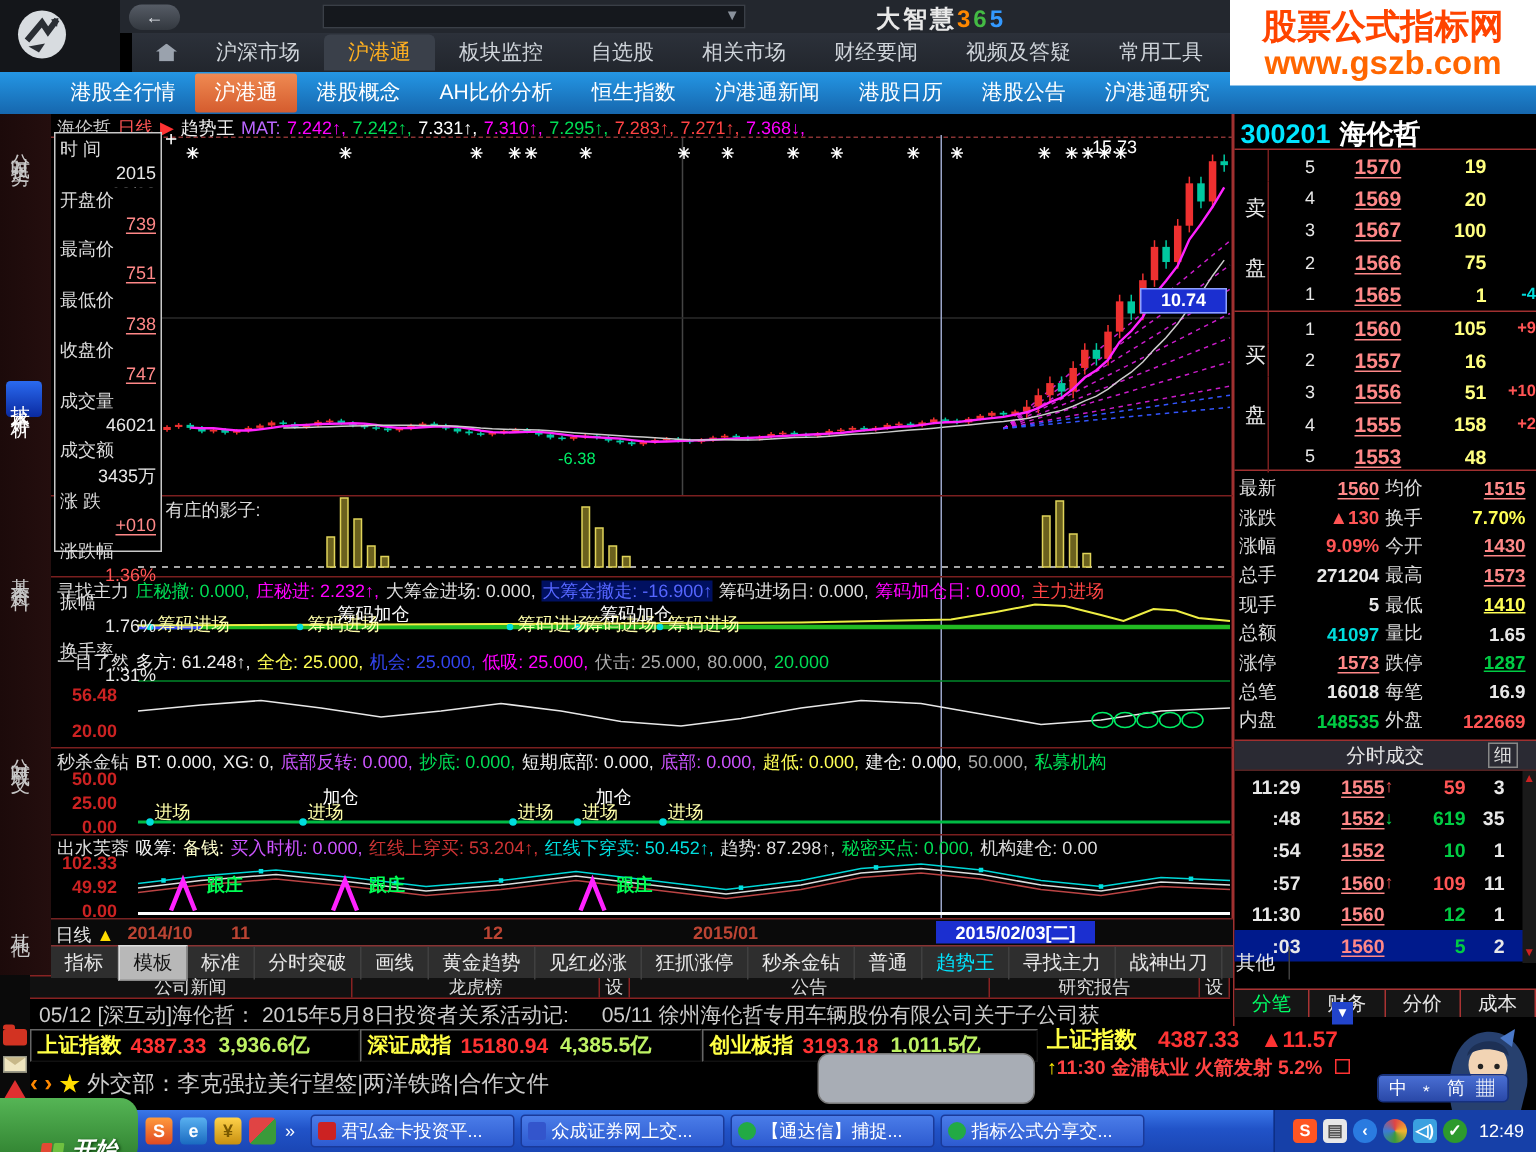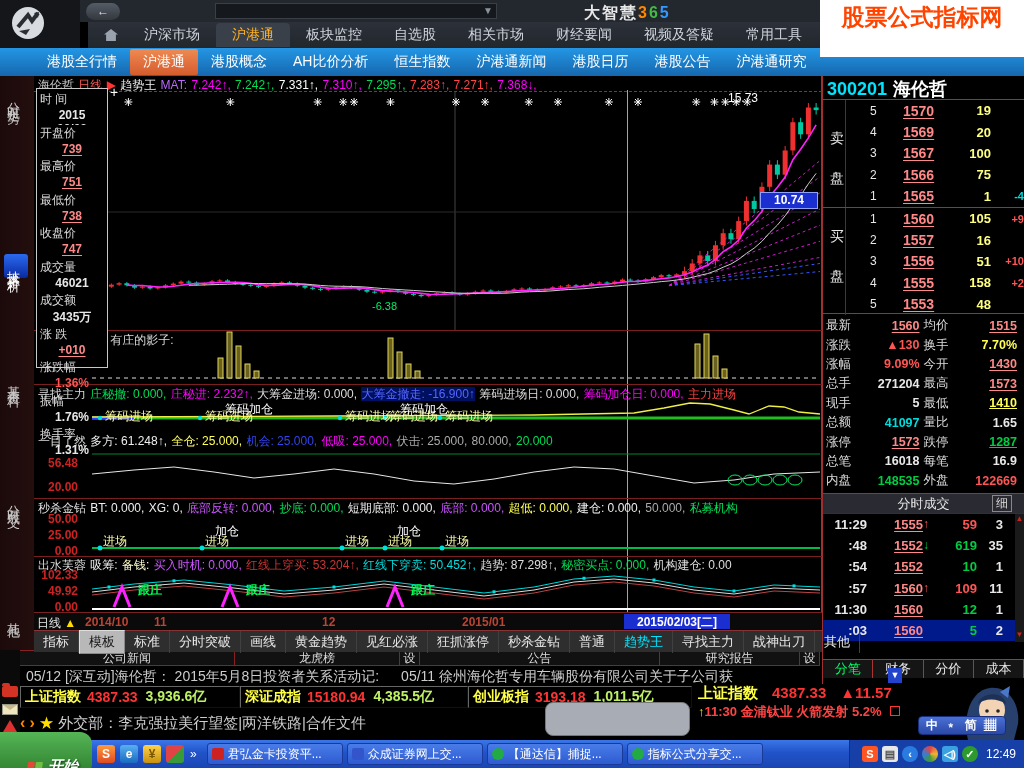--- a/index.html
+++ b/index.html
@@ -49,21 +49,21 @@
 .axlbl{position:absolute;top:2px;color:#bb4433;font-size:12px;font-weight:bold}
 #axissel{position:absolute;left:590px;top:1px;width:106px;height:15px;background:#1b2fd0;color:#fff;font-size:12px;font-weight:bold;text-align:center}
 #ctoolbar{position:absolute;left:0;top:554px;width:788px;height:22px;background:#2e2e2e;border-top:1px solid #883333;display:flex;align-items:center;z-index:3}
 .titem{color:#e8e8e8;font-size:13px;padding:2px 9px;white-space:nowrap;border-right:1px solid #404040}
 .titem.sel{background:#b8b8b8;color:#111;border:1px outset #ddd}
 .titem.cyan{color:#00e5ff}
 
 #infopanel{position:absolute;left:36px;top:88px;width:72px;height:280px;background:#000;border:1px solid #c8c8c8;z-index:10;padding:2px 3px}
 .irow{height:33.5px;overflow:hidden}
 .ilab{color:#dcdcdc;font-size:12px}
-.ival{text-align:center;font-size:12px;font-weight:bold}
+.ival{text-align:right;font-size:12px;font-weight:normal}
 .pu{color:#ff8888;text-decoration:underline;text-underline-offset:2px}
 .w{color:#e8e8e8}.r{color:#ff5555}.y{color:#ffff55}.cy{color:#00dddd}.g{color:#00cc44}
 .yu{color:#ffff55;text-decoration:underline}.gu{color:#00cc44;text-decoration:underline}
 
 #rpanel{position:absolute;left:822px;top:76px;width:202px;height:608px;background:#000;border-left:1px solid #a03030}
 #qtitle{height:24px;border-bottom:1px solid #a03030;padding:1px 4px;white-space:nowrap}
 #qcode{color:#00e5ff;font-size:18px;font-weight:bold}
 #qname{color:#fff;font-size:18px;font-weight:bold;margin-left:6px}
 #book{position:relative;height:214px;border-bottom:1px solid #a03030}
 #book .side{position:absolute;left:7px;color:#e8e8e8;font-size:14px}
@@ -115,21 +115,21 @@
 #focusblk{position:absolute;left:692px;top:684px;width:332px;height:56px;background:#000}
 #focusline{height:19px;white-space:nowrap;padding-left:6px}
 #focusline .fn{color:#ffff44;font-size:15px;font-weight:bold}
 #focusline .fv,#focusline .fc{color:#ff3333;font-size:15px;font-weight:bold;margin-left:14px}
 .alert{height:18px;white-space:nowrap;padding-left:6px;font-size:13px;font-weight:bold;line-height:18px}
 .alert .aar{color:#ffee00}
 .alert.red,.alert.red span.at{color:#ff4444}
 .alert.yel,.alert.yel span.at{color:#ffff44}
 #chkbox{display:inline-block;width:10px;height:10px;border:1px solid #ff3333;margin-left:8px}
 #mascot{position:absolute;left:948px;top:684px;z-index:20}
-#imebar{position:absolute;left:918px;top:716px;width:88px;height:19px;background:linear-gradient(#4a6fd4,#2a49a8);border:1px solid #16307e;border-radius:4px;z-index:25;color:#fff;font-size:12px;font-weight:bold;text-align:center;line-height:17px;letter-spacing:2px}
+#imebar{position:absolute;left:918px;top:716px;width:88px;height:19px;background:linear-gradient(#4a6fd4,#2a49a8);border:1px solid #16307e;border-radius:4px;z-index:25;color:#fff;font-size:12px;font-weight:normal;text-align:center;line-height:17px;letter-spacing:2px}
 
 #taskbar{position:absolute;left:0;top:740px;width:1024px;height:28px;background:linear-gradient(#3a77e8,#2153c8 45%,#1a46b4);display:flex;align-items:center}
 #startbtn{width:92px;height:44px;background:linear-gradient(#55b555,#2d7d2d);border-radius:0 12px 12px 0;display:flex;align-items:flex-end;padding-left:22px}
 #startbtn span{color:#fff;font-size:15px;font-weight:bold;font-style:italic;margin-left:5px;text-shadow:1px 1px 2px #0a3a0a}
 .winflag{width:16px;height:14px;display:grid;grid-template-columns:7px 7px;grid-gap:1px;transform:skewX(-8deg)}
 .winflag i{border-radius:1px}
 .qlicon{width:18px;height:18px;border-radius:3px;margin-left:5px;font-size:12px;font-weight:bold;color:#fff;text-align:center;line-height:18px}
 #qlchev{color:#fff;font-size:12px;margin:0 6px 0 6px}
 .task{width:136px;height:22px;background:linear-gradient(#4a7ce8,#2d5bd0);border:1px solid #1a3a9a;border-radius:3px;margin-left:4px;display:flex;align-items:center;padding:0 4px;color:#fff;font-size:12px;white-space:nowrap;overflow:hidden}
 .task i{display:inline-block;width:12px;height:12px;border-radius:2px;margin-right:4px;flex:none}
@@ -177,20 +177,21 @@
     <span class="snitem">AH比价分析</span>
     <span class="snitem">恒生指数</span>
     <span class="snitem">沪港通新闻</span>
     <span class="snitem">港股日历</span>
     <span class="snitem">港股公告</span>
     <span class="snitem">沪港通研究</span>
   </div>
 
   <div id="watermark">
     <div class="w1">股票公式指标网</div>
+    <div class="w2">www.gszb.com</div>
   </div>
 
   <div id="sidebar">
     <div class="vtab" style="top:10px">分时走势</div>
     <div class="vtab active" style="top:178px">技术分析</div>
     <div class="vtab" style="top:293px">基本资料</div>
     <div class="vtab" style="top:413px">分时成交</div>
     <div class="vtab" style="top:530px">其他</div>
   </div>
 

